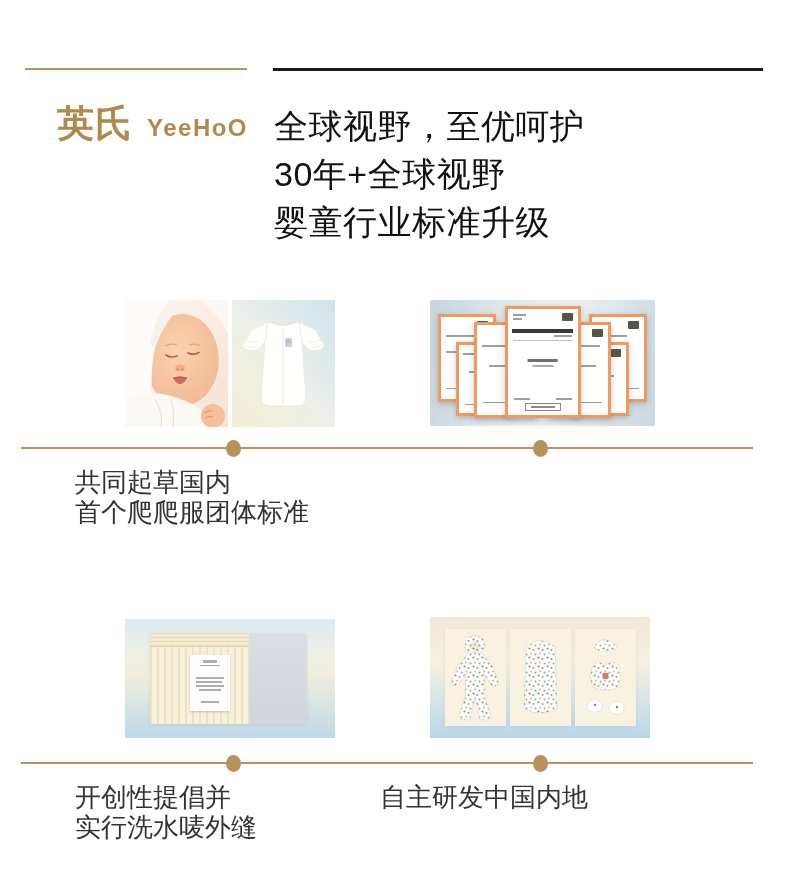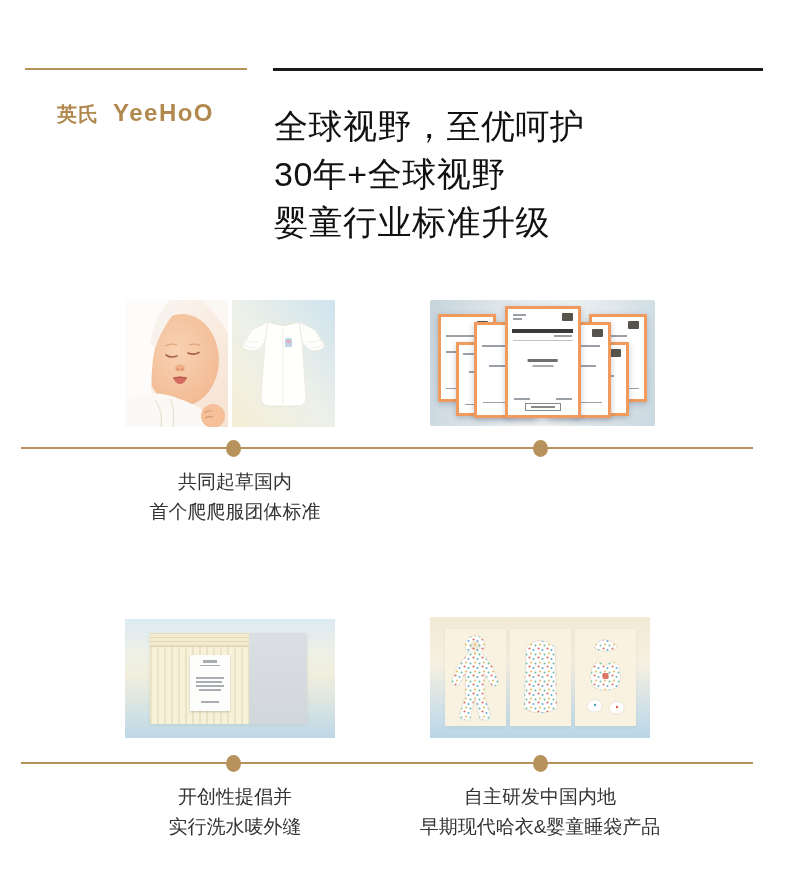--- a/index.html
+++ b/index.html
@@ -4,21 +4,21 @@
 <style>
   * { margin:0; padding:0; box-sizing:border-box; }
   html,body { background:#ffffff; }
   body { font-family:"Liberation Sans","DejaVu Sans",sans-serif; }
   .page { position:relative; width:790px; height:880px; background:#ffffff; overflow:hidden; }
 
   
   .gold-rule  { position:absolute; left:25px;  top:68px; width:222px; height:2px; background:#B8925C; }
   .black-rule { position:absolute; left:273px; top:68px; width:490px; height:3px; background:#1A1A1A; }
   .logo { position:absolute; left:57px; top:99px; color:#B1894F; white-space:nowrap; }
-  .logo .cn { font-size:20px; font-weight:700; letter-spacing:1px; }
+  .logo .cn { font-size:37px; font-weight:700; letter-spacing:1px; }
   .logo .en { font-size:24px; font-weight:600; letter-spacing:1.5px; margin-left:14px; }
   .hero-title { position:absolute; left:274px; top:102px; width:500px; font-size:34px; line-height:48px;
                 font-weight:500; color:#111111; letter-spacing:0.5px; }
 
   
   .photo { position:absolute; overflow:hidden; }
   .photo svg { display:block; width:100%; height:100%; }
 
   
   .photo-baby   { left:125px; top:300px; width:103px; height:127px; }
@@ -44,21 +44,21 @@
   .ct-box   { position:absolute; bottom:4px; left:50%; transform:translateX(-50%); width:36px; height:8px;
               border:1px solid #8A8A8A; display:flex; align-items:center; justify-content:center; }
   .ct-box i { display:block; width:24px; height:2px; background:#8A8A8A; }
 
   
   .divider { position:absolute; left:21px; width:732px; height:2px; background:#B8925C; }
   .divider-1 { top:447px; } .divider-2 { top:762px; }
   .tdot { position:absolute; width:15px; height:17px; border-radius:50%; background:#B8925C; }
 
   
-  .caption { position:absolute; width:320px; text-align:center; font-size:19px; line-height:30px; color:#333333; }
+  .caption { position:absolute; width:320px; text-align:left; font-size:26px; line-height:30px; color:#333333; }
   .cap-1 { left:75px;  top:467px; }
   .cap-2 { left:380px; top:467px; }
   .cap-3 { left:75px;  top:782px; }
   .cap-4 { left:380px; top:782px; }
 
   
   .photo-fabric { left:125px; top:619px; width:210px; height:119px;
                   background:linear-gradient(180deg,#dcebf3 0%,#eef0e6 28%,#f1eedd 46%,#dfe7e0 66%,#bed8e7 100%); }
   .fabric-photo { position:absolute; left:25px; top:14px; width:157px; height:91px; display:flex;
                   box-shadow:0 1px 3px rgba(80,90,100,.12); }
@@ -292,16 +292,15 @@
   <div class="divider divider-2"></div>
   <span class="tdot" style="left:226px;top:755px;"></span>
   <span class="tdot" style="left:533px;top:755px;"></span>
 
   <div class="caption cap-3">
     <div>开创性提倡并</div>
     <div>实行洗水唛外缝</div>
   </div>
   <div class="caption cap-4">
     <div>自主研发中国内地</div>
-    <div>早期现代哈衣&amp;婴童睡袋产品</div>
   </div>
 
 </div>
 
 </body></html>

